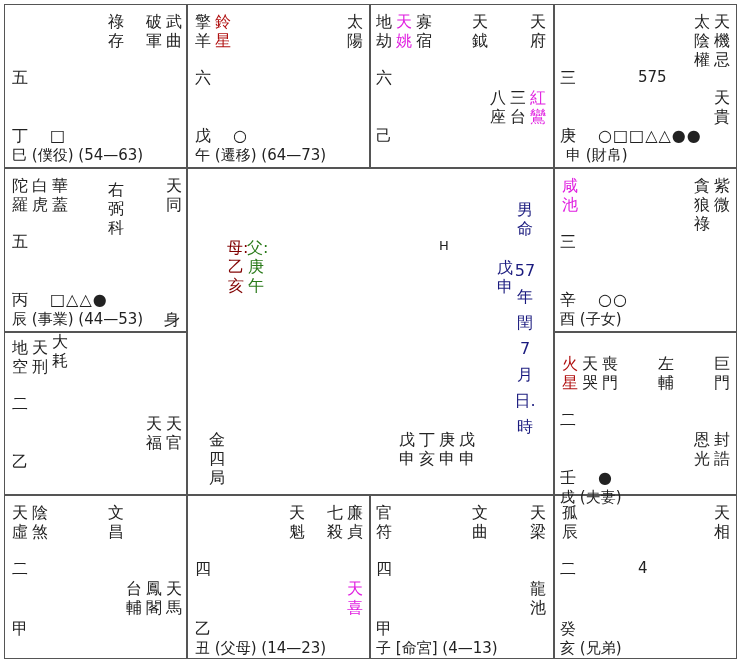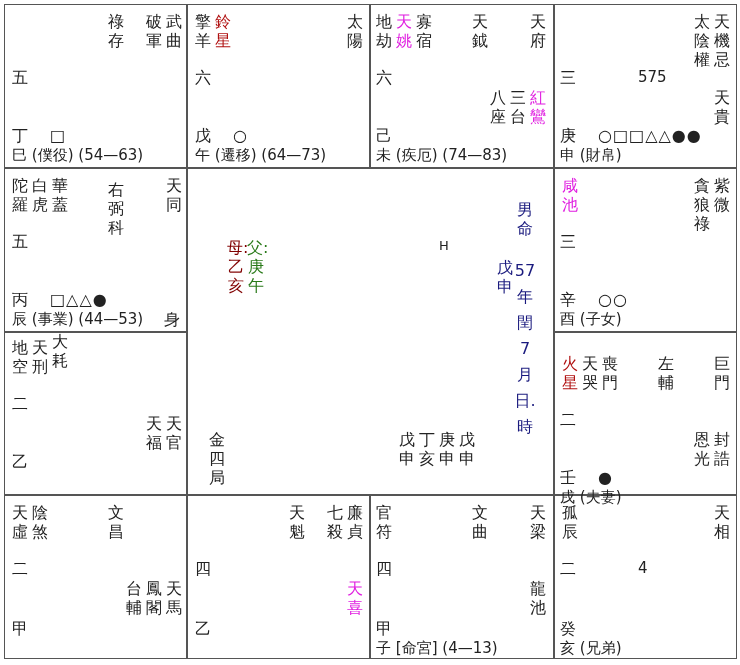--- a/index.html
+++ b/index.html
@@ -67,36 +67,31 @@
   <div class="v" style="left:4px;top:8px;width:20px">地劫</div>
   <div class="v mag" style="left:24px;top:8px;width:20px">天姚</div>
   <div class="v" style="left:44px;top:8px;width:20px">寡宿</div>
   <div class="v" style="left:100px;top:8px;width:20px">天鉞</div>
   <div class="v" style="left:158px;top:8px;width:20px">天府</div>
   <div class="tl" style="left:6px;top:64px">六</div>
   <div class="v" style="left:118px;top:84px;width:20px">八座</div>
   <div class="v" style="left:138px;top:84px;width:20px">三台</div>
   <div class="v mag" style="left:158px;top:84px;width:20px">紅鸞</div>
   <div class="tl" style="left:6px;top:122px">己</div>
-  <div class="bottom" style="left:6px;top:142px">
-    <span>未</span>
-    <span>(疾厄)</span>
-    <span>(74—83)</span>
-  </div>
 </div>
 
 <div class="cell" style="left:554px;top:4px">
   <div class="v" style="left:138px;top:8px;width:20px">太陰權</div>
   <div class="v" style="left:158px;top:8px;width:20px">天機忌</div>
   <div class="tl" style="left:6px;top:64px">三</div>
   <div class="num" style="left:84px;top:64px">575</div>
   <div class="v" style="left:158px;top:84px;width:20px">天貴</div>
   <div class="tl" style="left:6px;top:122px">庚</div>
   <div class="syms" style="left:44px;top:122px">○□□△△●●</div>
-  <div class="bottom" style="left:6px;top:142px">
+  <div class="bottom" style="left:12px;top:142px">
     <span>申</span>
     <span>(財帛)</span>
   </div>
 </div>
 
 <div class="cell" style="left:4px;top:168px">
   <div class="v" style="left:6px;top:8px;width:20px">陀羅</div>
   <div class="v" style="left:26px;top:8px;width:20px">白虎</div>
   <div class="v" style="left:46px;top:8px;width:20px">華蓋</div>
   <div class="v" style="left:102px;top:12px;width:20px">右弼科</div>
@@ -163,20 +158,25 @@
   <div class="tl" style="left:8px;top:124px">甲</div>
 </div>
 
 <div class="cell" style="left:187px;top:495px">
   <div class="v" style="left:100px;top:8px;width:20px">天魁</div>
   <div class="v" style="left:138px;top:8px;width:20px">七殺</div>
   <div class="v" style="left:158px;top:8px;width:20px">廉貞</div>
   <div class="tl" style="left:8px;top:64px">四</div>
   <div class="v mag" style="left:158px;top:84px;width:20px">天喜</div>
   <div class="tl" style="left:8px;top:124px">乙</div>
+  <div class="bottom" style="top:144px">
+    <span>丑</span>
+    <span>(父母)</span>
+    <span>(14—23)</span>
+  </div>
 </div>
 
 <div class="cell" style="left:370px;top:495px">
   <div class="v" style="left:4px;top:8px;width:20px">官符</div>
   <div class="v" style="left:100px;top:8px;width:20px">文曲</div>
   <div class="v" style="left:158px;top:8px;width:20px">天梁</div>
   <div class="tl" style="left:6px;top:64px">四</div>
   <div class="v" style="left:158px;top:84px;width:20px">龍池</div>
   <div class="tl" style="left:6px;top:124px">甲</div>
   <div class="bottom" style="left:6px;top:144px">

